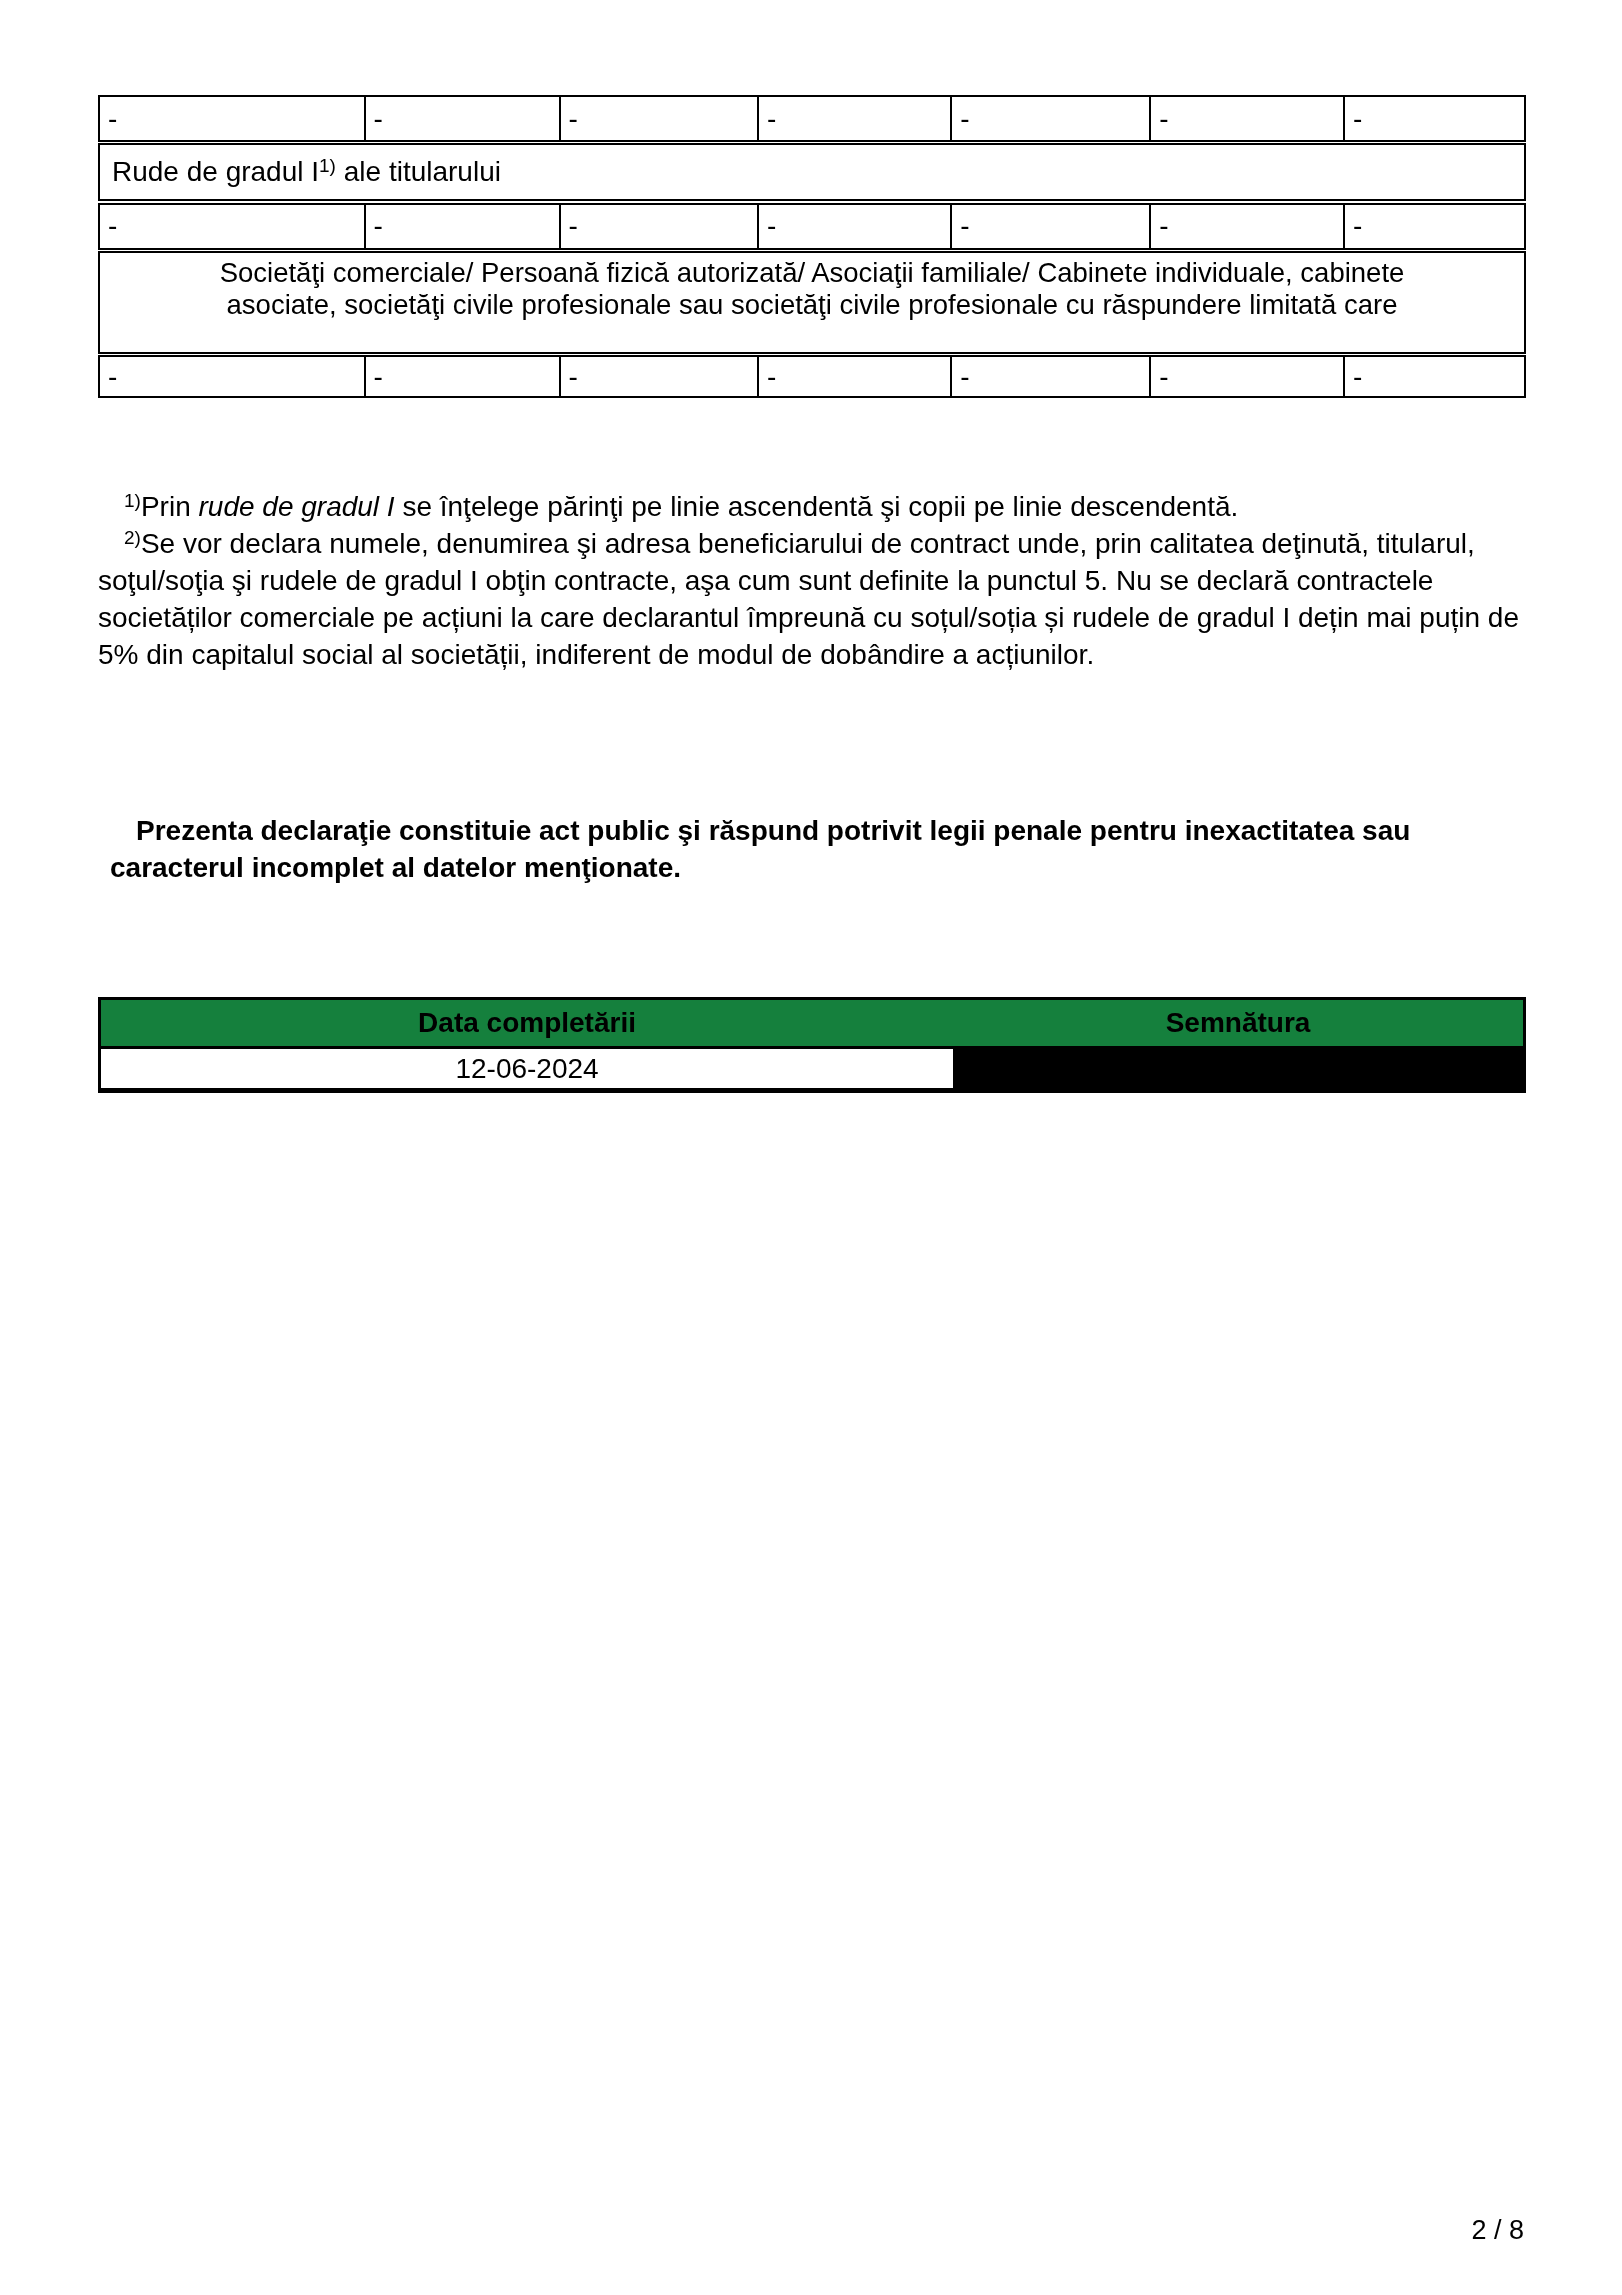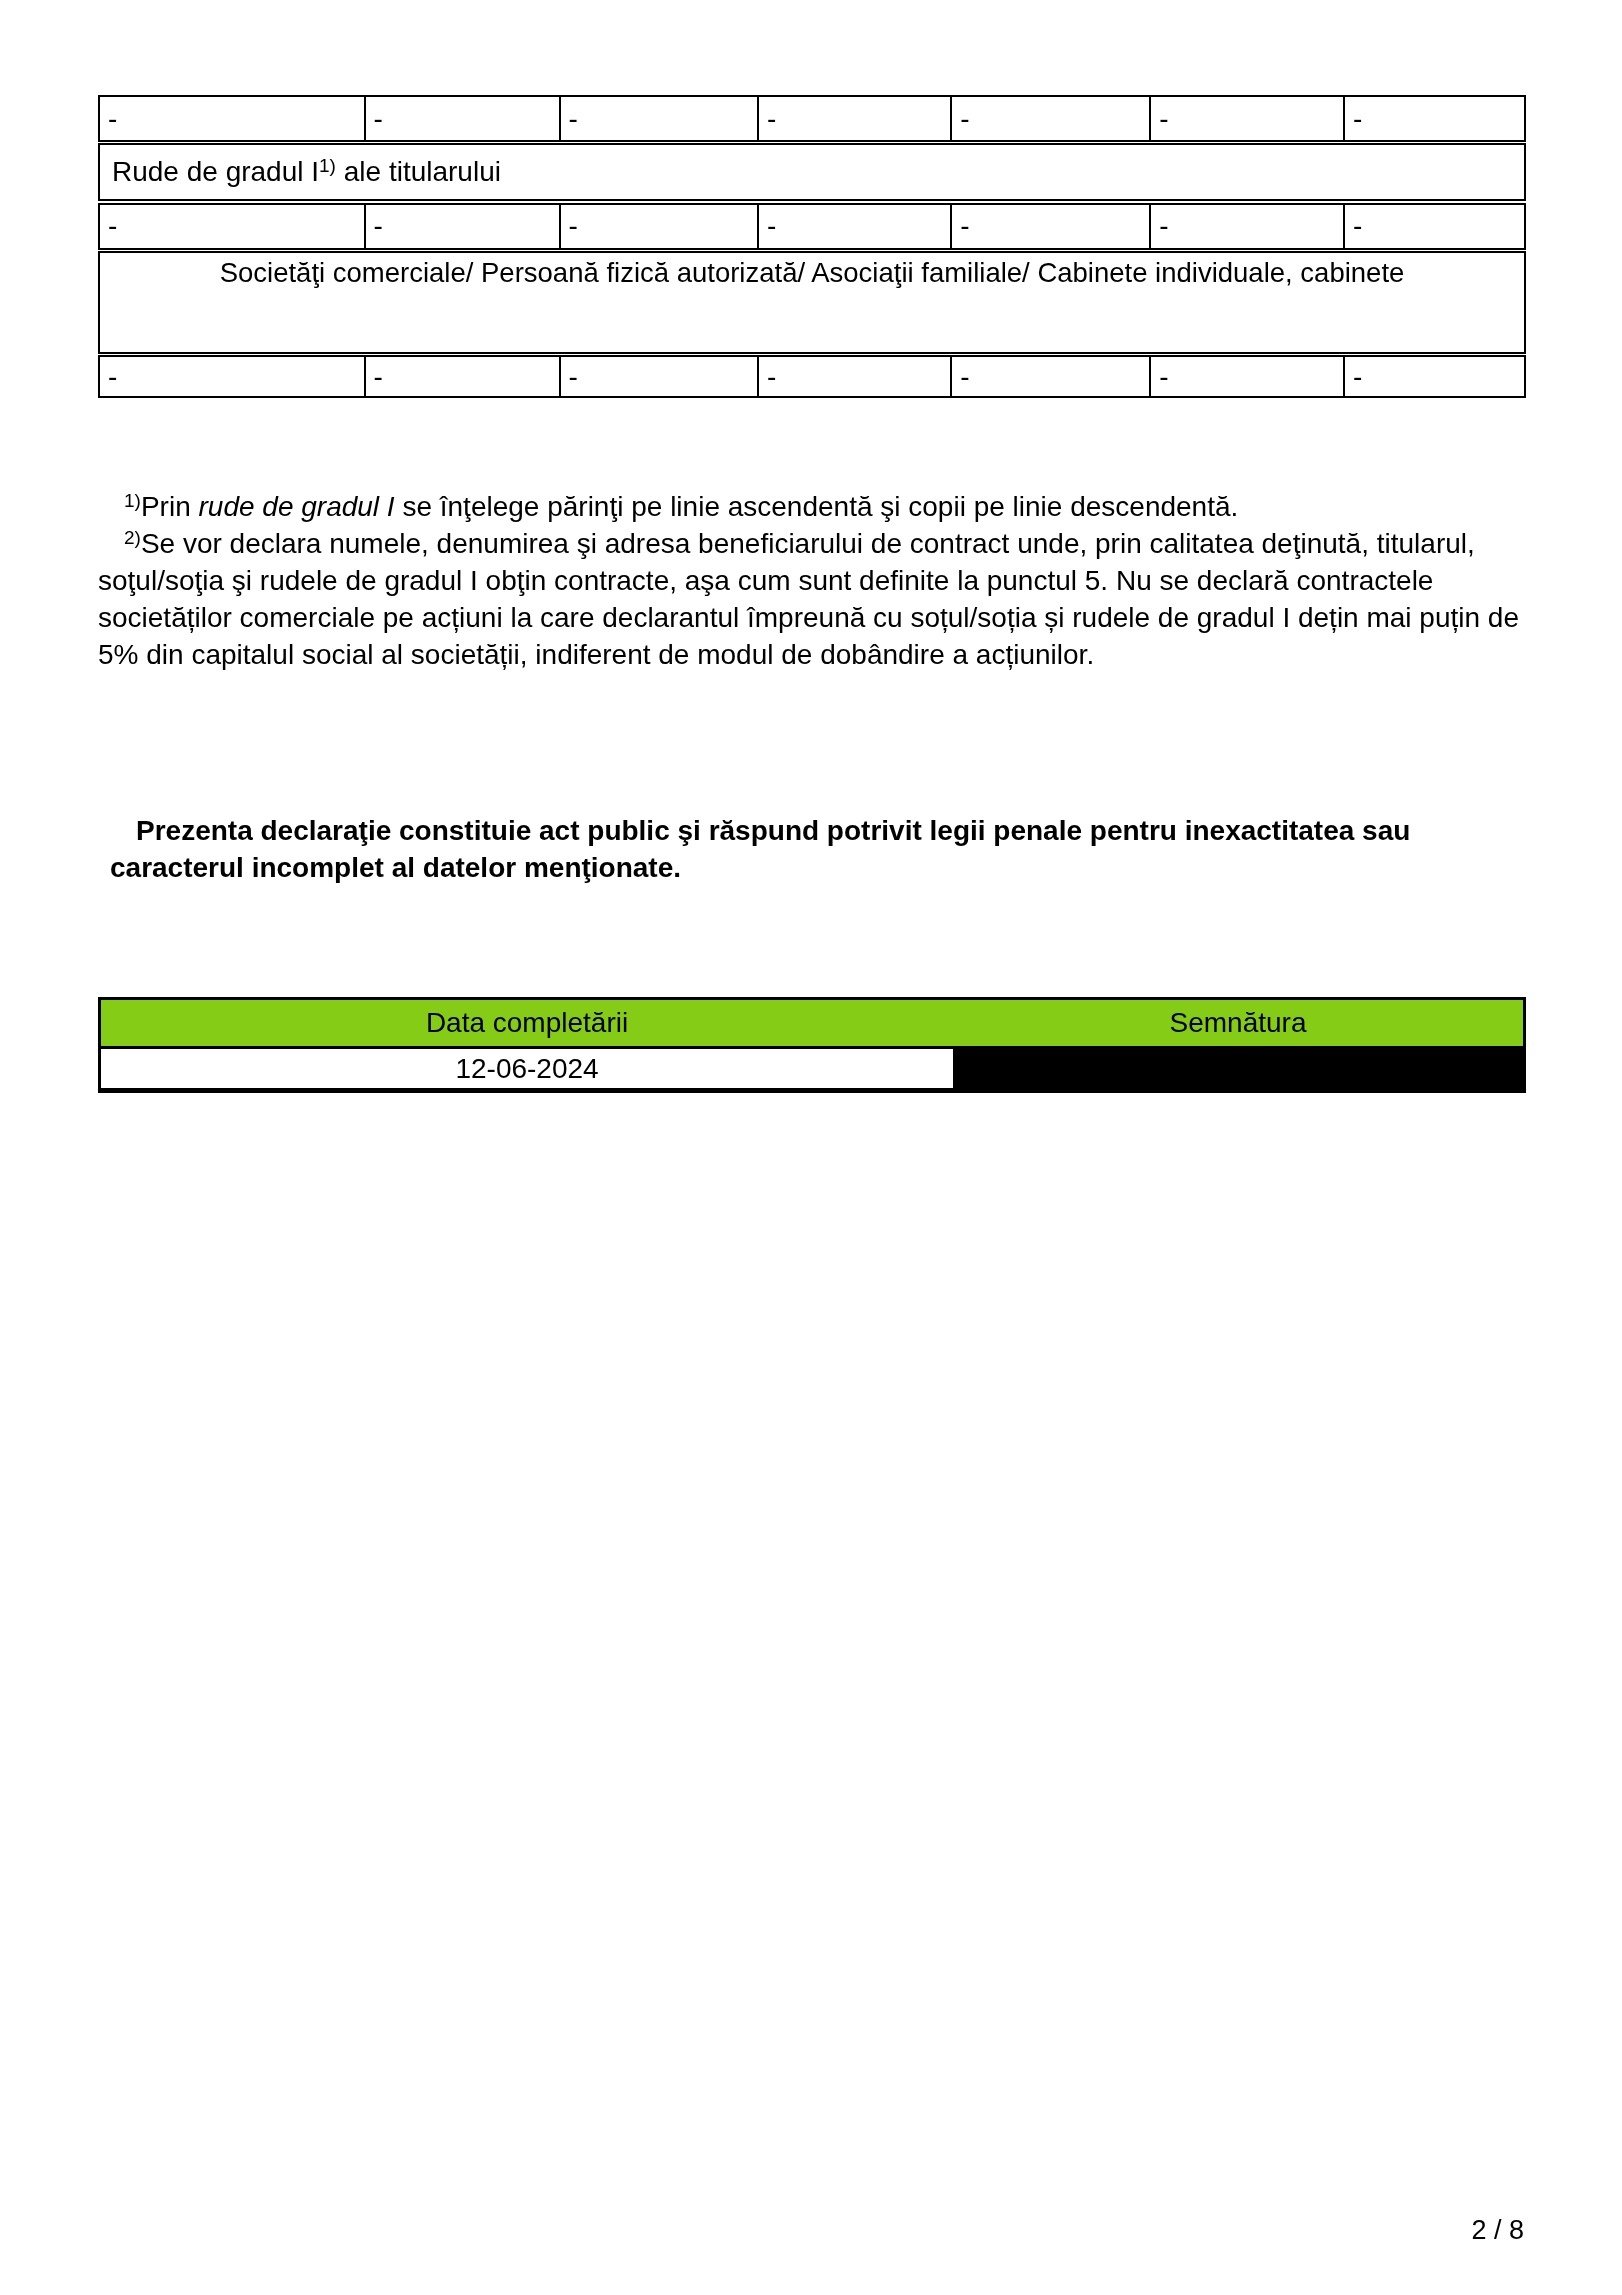--- a/index.html
+++ b/index.html
@@ -23,21 +23,21 @@
   #footnotes{position:absolute;left:98px;top:488px;width:1440px;font-size:28px;line-height:37px;}
   #footnotes p{margin:0;text-indent:26px;}
   .it{font-style:italic;}
   
   #statement{position:absolute;left:98px;top:800px;width:1440px;font-size:28px;line-height:37px;font-weight:bold;}
   #statement p{margin:12px;text-indent:26px;}
   
   #completion-table{position:absolute;left:98px;top:997px;width:1428px;border-collapse:collapse;table-layout:fixed;}
   #completion-table{border:3.3px solid #000;border-bottom-width:5.9px;}
   #completion-table td{padding:0;font-size:28px;text-align:center;vertical-align:middle;}
-  #completion-table tr.hdr td{background:#84cc16;font-weight:normal;height:46px;border-bottom:3.3px solid #000;}
+  #completion-table tr.hdr td{background:#15803d;font-weight:bold;height:46px;border-bottom:3.3px solid #000;}
   #completion-table tr.body-row td{height:39px;text-align:center;}
   #completion-table td.sig-cell{background:#000000;}
   
   #page-number{position:absolute;top:2215px;right:98px;font-size:27px;}
 </style>
 </head>
 <body>
 
 <div id="declaration-table">
 
@@ -62,20 +62,21 @@
     <div class="cell">-</div>
     <div class="cell">-</div>
     <div class="cell">-</div>
     <div class="cell">-</div>
     <div class="cell">-</div>
     <div class="cell">-</div>
   </div>
 
   <div class="t-row text-row">
     <div class="line">Societăţi comerciale/ Persoană fizică autorizată/ Asociaţii familiale/ Cabinete individuale, cabinete</div>
+    <div class="line">asociate, societăţi civile profesionale sau societăţi civile profesionale cu răspundere limitată care</div>
   </div>
 
   <div class="t-row dash-row short">
     <div class="cell">-</div>
     <div class="cell">-</div>
     <div class="cell">-</div>
     <div class="cell">-</div>
     <div class="cell">-</div>
     <div class="cell">-</div>
     <div class="cell">-</div>

